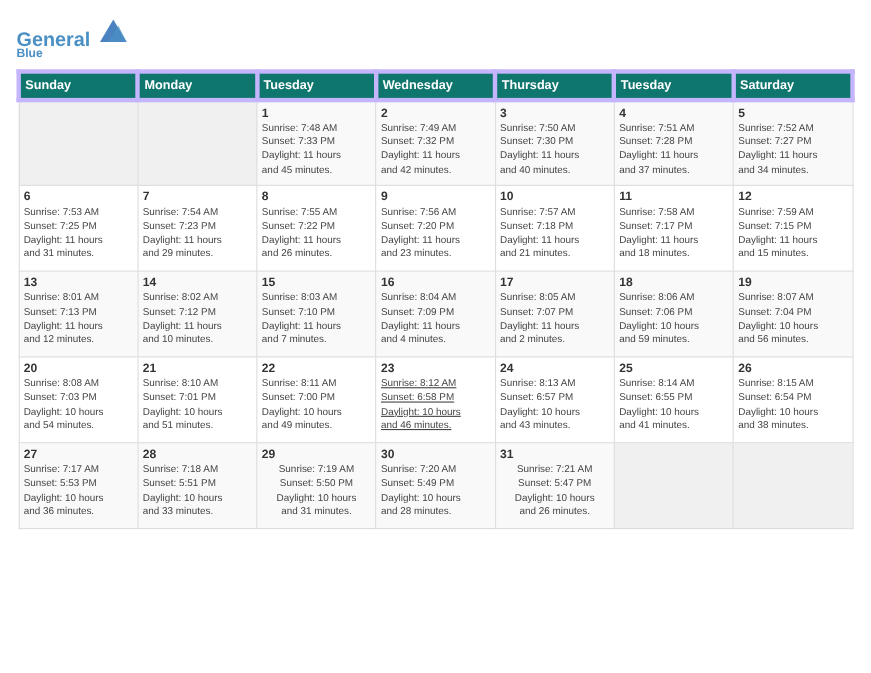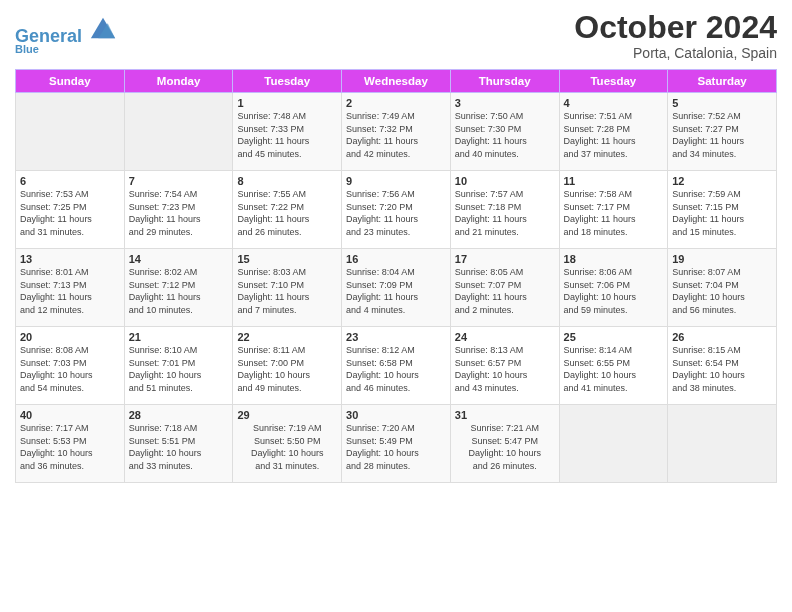--- a/index.html
+++ b/index.html
@@ -53,27 +53,27 @@
     .subtitle {
       font-size: 14px;
       color: #555;
     }
     table {
       width: 100%;
       border-collapse: collapse;
       table-layout: fixed;
     }
     thead tr th {
-      background-color: #d946ef;
+      background-color: #0f766e;
       color: #fff;
       font-size: 11.5px;
       font-weight: bold;
       padding: 5px 4px;
-      text-align: center;
-      border: 1px solid #c4b5fd;
+      text-align: left;
+      border: 4px solid #c4b5fd;
     }
     tbody tr td {
       vertical-align: top;
       border: 1px solid #ddd;
       padding: 4px 4px;
       font-size: 9.5px;
       color: #333;
       background: #fff;
       height: 78px;
     }
@@ -113,24 +113,20 @@
               <polygon points="2,26 15,4 28,26" fill="#2a6db5" opacity="0.85"></polygon>
               <polygon points="10,26 20,10 28,26" fill="#4a90c4" opacity="0.7"></polygon>
             </svg>
           </div>
         </div>
         <div class="logo-text" style="color:#2a6db5;font-size:11px;margin-top:-4px;">
           <span>Blue</span>
         </div>
       </div>
     </div>
-    <div class="title-block">
-      <div class="month-title">October 2024</div>
-      <div class="subtitle">Porta, Catalonia, Spain</div>
-    </div>
   </div>
 
   <table>
     <thead>
       <tr>
       <th>Sunday</th>
           <th>Monday</th>
           <th>Tuesday</th>
           <th>Wednesday</th>
           <th>Thursday</th>
@@ -297,21 +293,21 @@
           </td>
           <td>
             <span class="day-num">22</span>
             <div class="day-info" style="white-space: pre-line;">Sunrise: 8:11 AM
 Sunset: 7:00 PM
 Daylight: 10 hours
 and 49 minutes.</div>
           </td>
           <td>
             <span class="day-num">23</span>
-            <div class="day-info" style="white-space: pre-line;">Sunrise: 8:12 AM
+            <div class="day-info" style="white-space: pre-line; text-decoration: underline;">Sunrise: 8:12 AM
 Sunset: 6:58 PM
 Daylight: 10 hours
 and 46 minutes.</div>
           </td>
           <td>
             <span class="day-num">24</span>
             <div class="day-info" style="white-space: pre-line;">Sunrise: 8:13 AM
 Sunset: 6:57 PM
 Daylight: 10 hours
 and 43 minutes.</div>
@@ -326,21 +322,21 @@
           <td>
             <span class="day-num">26</span>
             <div class="day-info" style="white-space: pre-line;">Sunrise: 8:15 AM
 Sunset: 6:54 PM
 Daylight: 10 hours
 and 38 minutes.</div>
           </td>
         </tr>
         <tr>
           <td>
-            <span class="day-num">40</span>
+            <span class="day-num">27</span>
             <div class="day-info" style="white-space: pre-line;">Sunrise: 7:17 AM
 Sunset: 5:53 PM
 Daylight: 10 hours
 and 36 minutes.</div>
           </td>
           <td>
             <span class="day-num">28</span>
             <div class="day-info" style="white-space: pre-line;">Sunrise: 7:18 AM
 Sunset: 5:51 PM
 Daylight: 10 hours

